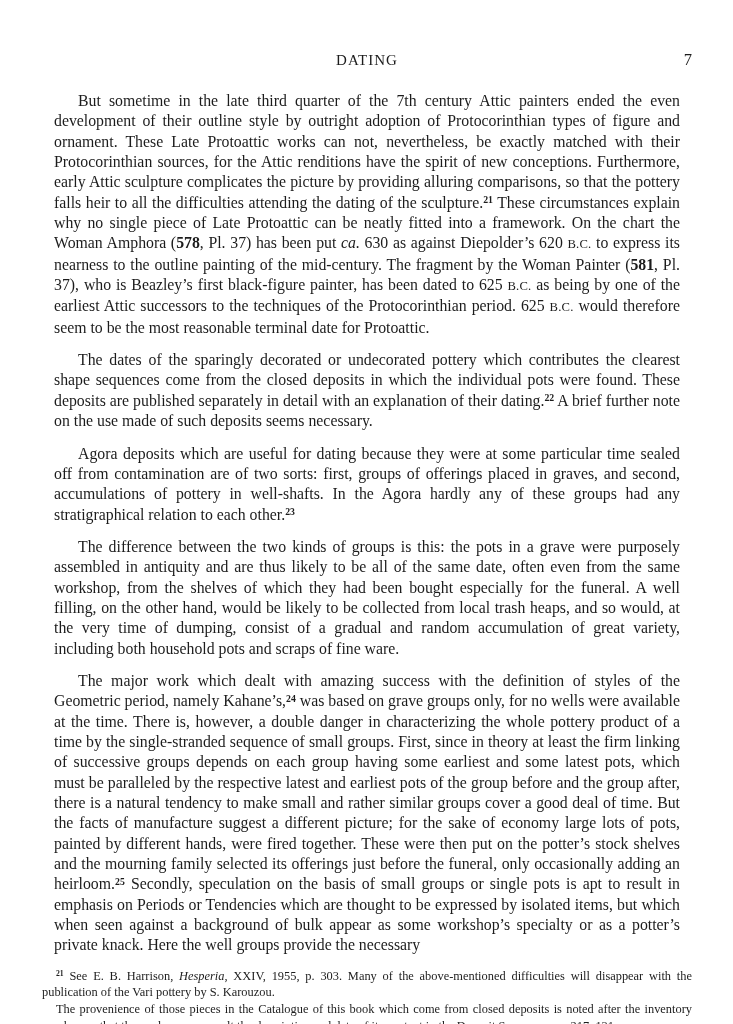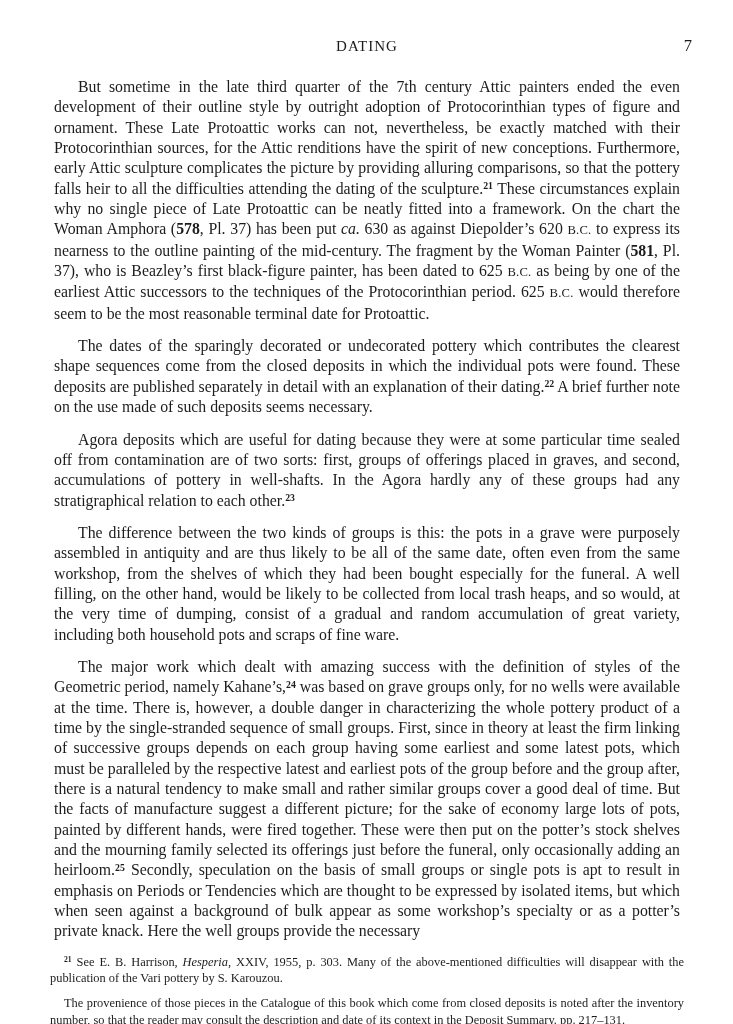--- a/index.html
+++ b/index.html
@@ -5,21 +5,21 @@
   html, body { margin: 0; padding: 0; background: #e8e8e6; }
   .page {
     position: relative;
     width: 733px;
     height: 1024px;
     margin: 0 auto;
     background: var(--paper, #ffffff);
     color: var(--ink, #1c1c1c);
     font-family: "Liberation Serif", "DejaVu Serif", serif;
     box-sizing: border-box;
-    padding: 36px 41px 0 42px;
+    padding: 50px 41px 0 42px;
     overflow: hidden;
   }
   .header {
     position: relative;
     height: 20px;
     width: 650px;
   }
   .running-head {
     display: block;
     text-align: center;
@@ -47,21 +47,21 @@
     text-indent: 24px;
   }
   .footnotes {
     margin-top: 12px;
     width: 650px;
     font-size: 12.4px;
     line-height: 16.6px;
     text-align: justify;
   }
   .footnotes p.fnote {
-    margin: 8px;
+    margin: 0;
     text-indent: 14px;
   }
   .it { font-style: italic; }
   .bd { font-weight: bold; }
   .sc { font-size: 0.8em; letter-spacing: 0.2px; }
   sup.fnref {
     font-size: 0.62em;
     font-weight: bold;
     line-height: 0;
     vertical-align: baseline;

